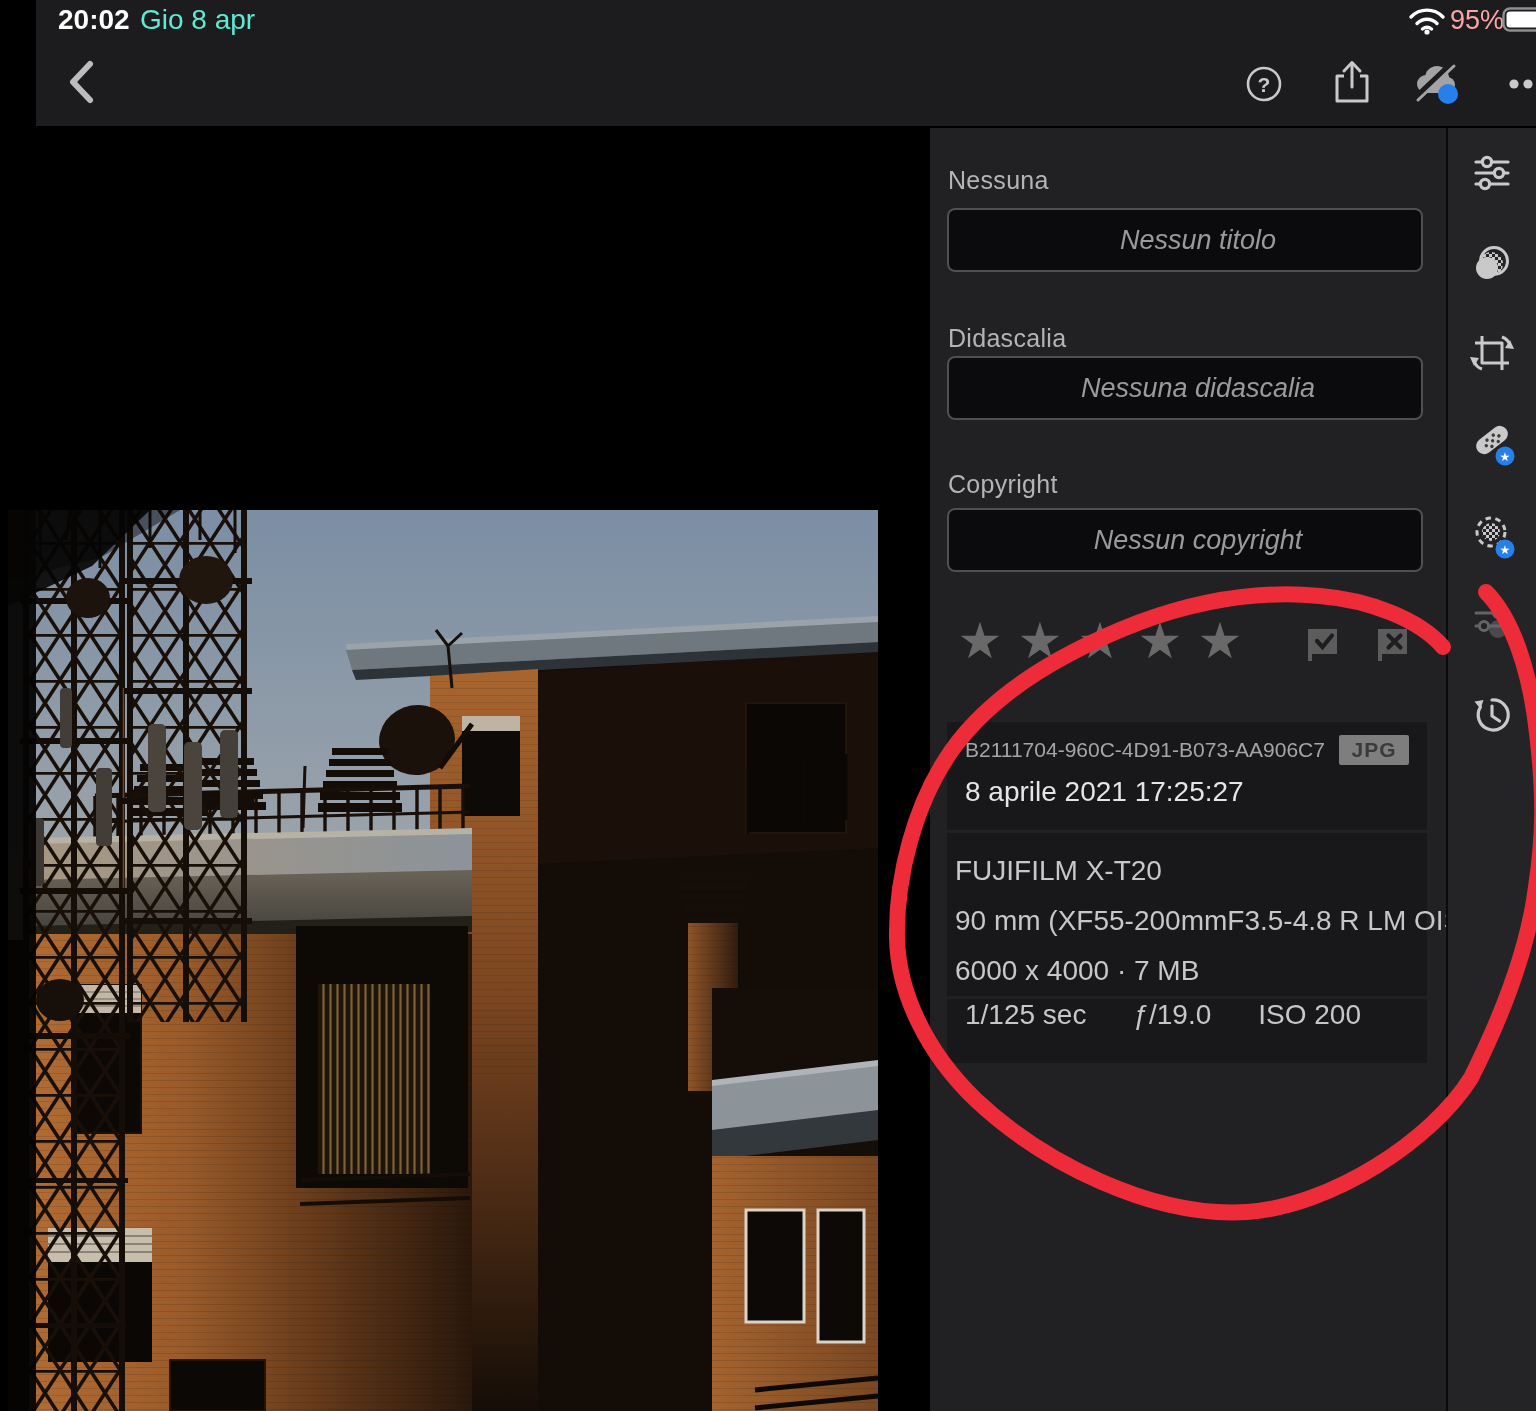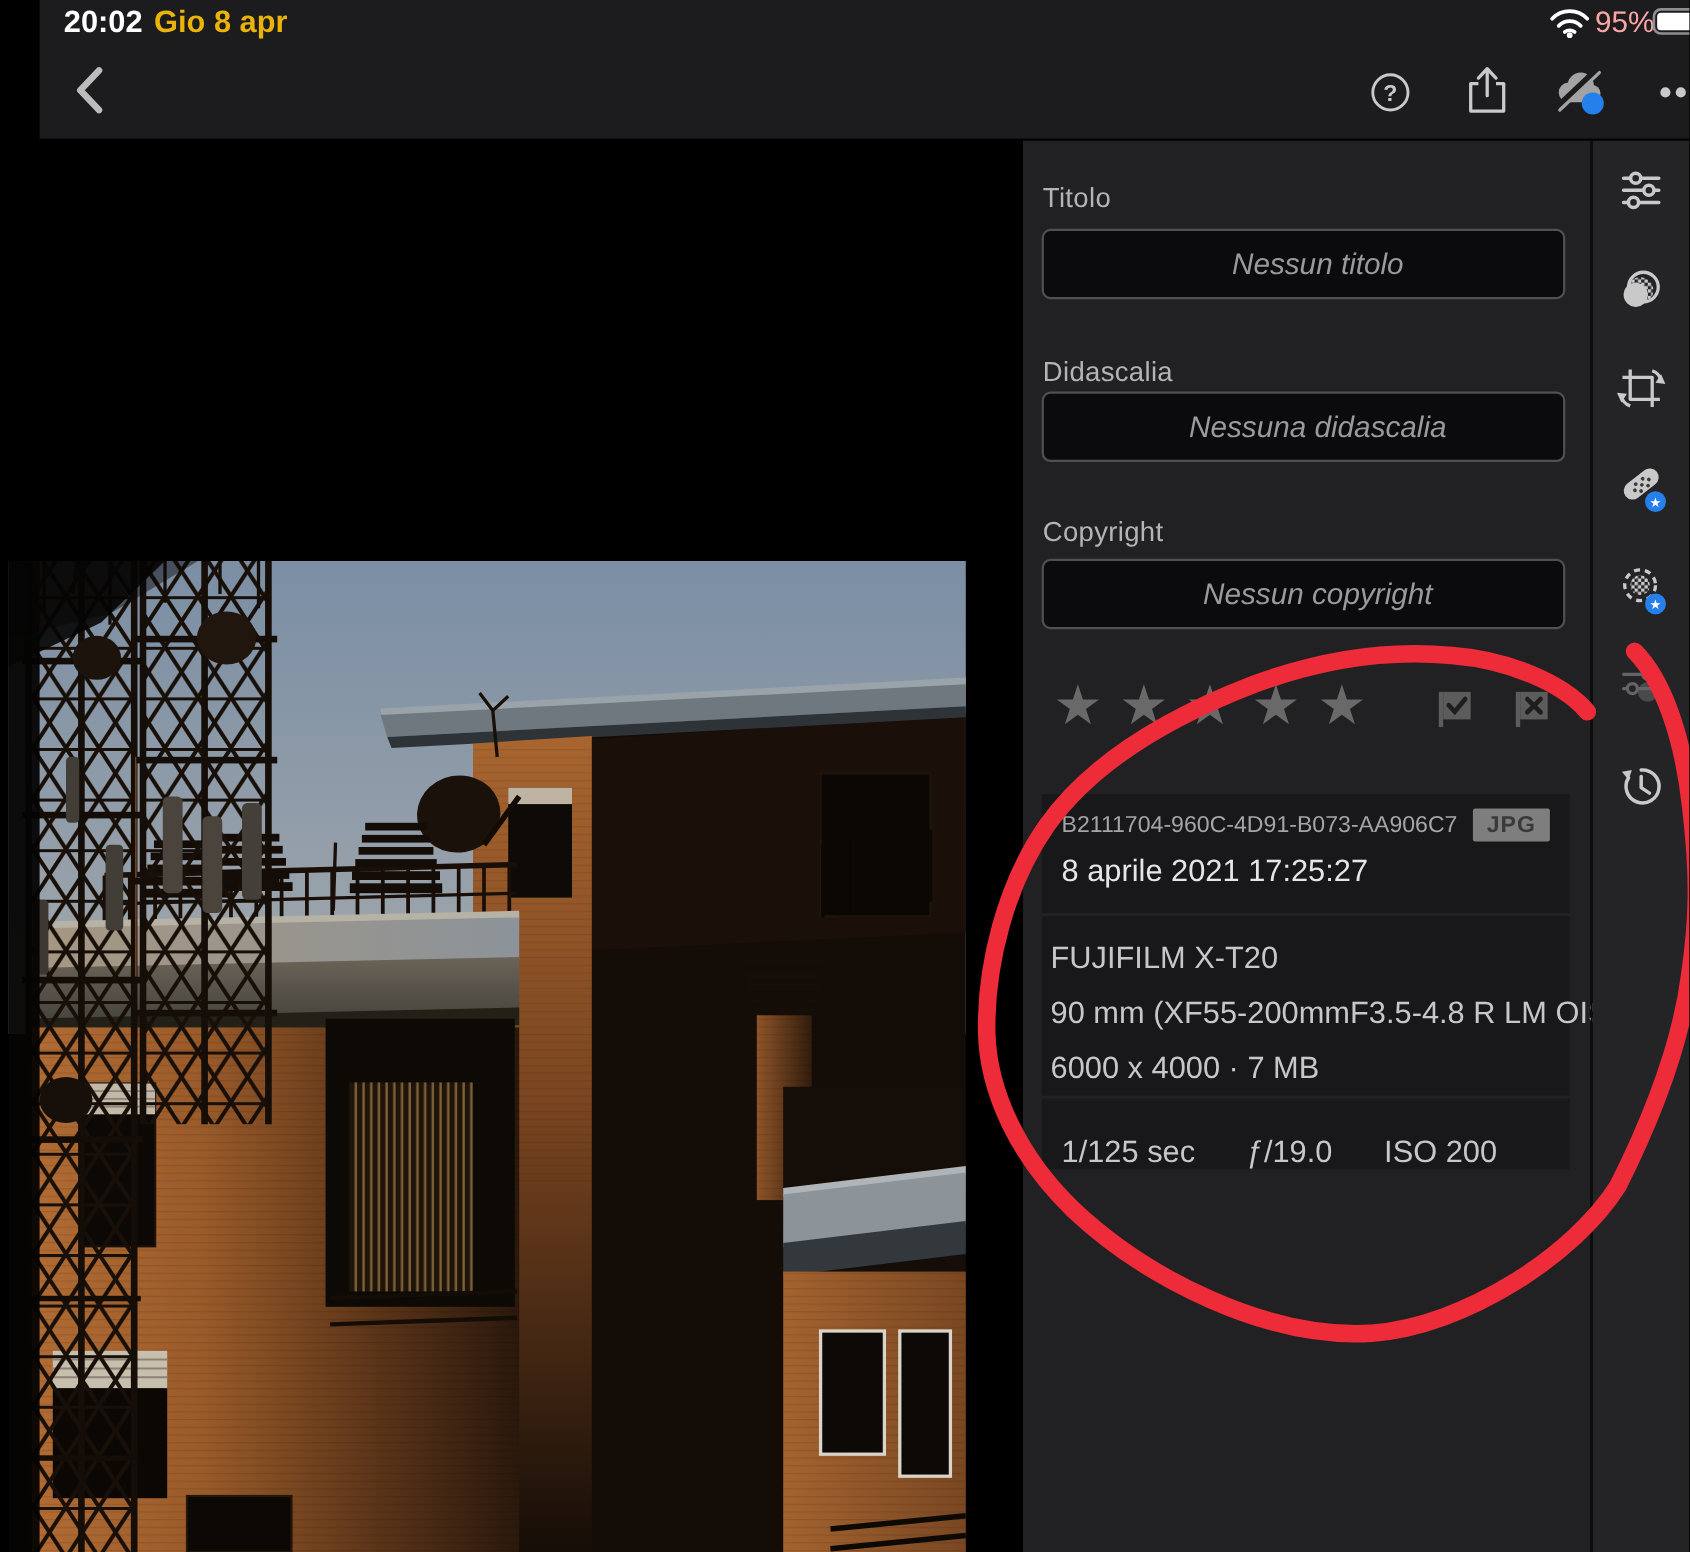--- a/index.html
+++ b/index.html
@@ -1,21 +1,21 @@
 <!DOCTYPE html>
 <html><head>
 <meta charset="utf-8">
 <style>
   html,body{margin:0;padding:0;background:#000;}
   .screen{position:relative;width:1536px;height:1411px;background:#000;overflow:hidden;
           font-family:"Liberation Sans",sans-serif;-webkit-font-smoothing:antialiased;}
   
   .topbar{position:absolute;left:0;top:0;width:1536px;height:126px;background:#1c1c1e;border-bottom:2px solid #000;margin-left:36px;}
   .status-time{position:absolute;left:22px;top:4px;font-size:28px;font-weight:700;color:#fff;}
-  .status-date{position:absolute;left:104px;top:4px;font-size:28px;font-weight:700;color:#eab308;}
+  .status-date{position:absolute;left:104px;top:4px;font-size:28px;font-weight:400;color:#5eead4;}
   .status-batt-label{position:absolute;left:1414px;top:5px;font-size:27px;color:#fca5a5;}
   .wifi-box{position:absolute;left:1372px;top:7px;width:38px;height:28px;}
   .batt-box{position:absolute;left:1466px;top:7px;width:52px;height:26px;}
   .tb-icon{position:absolute;width:48px;height:48px;cursor:pointer;}
   .back-btn{left:24px;top:58px;}
   .help-btn{left:1204px;top:60px;}
   .share-btn{left:1292px;top:58px;}
   .cloud-btn{left:1374px;top:58px;}
   .more-btn{left:1466px;top:60px;}
   
@@ -27,21 +27,21 @@
           border-radius:8px;box-sizing:border-box;color:#d0d0d0;font-size:27px;font-style:italic;
           padding:0 0 0 26px;outline:none;font-family:"Liberation Sans",sans-serif;text-align:center;}
   .pinput::placeholder{color:#9a9a9a;opacity:1;font-style:italic;}
   .stars-row{position:absolute;left:20px;top:486px;display:flex;}
   .star{width:60px;text-align:center;font-size:50px;line-height:54px;color:#696969;cursor:pointer;}
   .flag-btn{position:absolute;top:496px;width:40px;height:44px;cursor:pointer;}
   .card{position:absolute;left:17px;top:594px;width:480px;}
   .cgroup{background:#18181a;position:relative;}
   .g1{height:108px;margin-bottom:3px;}
   .g2{height:163px;margin-bottom:3px;padding-top:13px;box-sizing:border-box;}
-  .g3{height:64px;display:flex;align-items:flex-end;justify-content:space-between;padding:0 66px 0 18px;box-sizing:border-box;}
+  .g3{height:64px;display:flex;align-items:flex-start;justify-content:space-between;padding:0 66px 0 18px;box-sizing:border-box;}
   .fname{position:absolute;left:18px;top:16px;font-size:21px;color:#a5a5a5;max-width:360px;white-space:nowrap;overflow:hidden;}
   .fbadge{position:absolute;right:18px;top:13px;width:70px;height:30px;background:#7e7e7e;color:#3a3a3a;
           font-size:21px;font-weight:700;text-align:center;line-height:30px;border-radius:2px;letter-spacing:1px;}
   .fdate{position:absolute;left:18px;top:54px;font-size:28px;color:#e5e5e5;}
   .cline{margin-left:8px;font-size:28px;line-height:50px;color:#c7c7c7;white-space:nowrap;}
   .expo{font-size:28px;color:#c7c7c7;}
   
   .vdiv{position:absolute;left:1446px;top:128px;width:2px;height:1283px;background:#0a0a0a;}
   .sidebar{position:absolute;left:1448px;top:128px;width:88px;height:1283px;background:#242427;}
   .rail-icon{position:absolute;left:20px;width:48px;height:48px;cursor:pointer;}
@@ -297,21 +297,21 @@
 
       <g>
         <rect x="8" y="382" width="28" height="901" fill="#050403" opacity="0.95"></rect>
         <polygon points="8,382 150,382 92,438 8,478" fill="#060504" opacity="0.9"></polygon>
         <polygon points="8,382 180,382 100,430 8,452" fill="#060504" opacity="0.45"></polygon>
       </g>
     </svg>
   </div>
 
   <div class="panel">
-    <span class="plabel" style="top:38px">Titolo</span>
+    <span class="plabel" style="top:38px">Nessuna</span>
     <input class="pinput" style="top: 80px;" type="text" readonly="" placeholder="Nessun titolo">
     <span class="plabel" style="top:196px">Didascalia</span>
     <input class="pinput" style="top: 228px;" type="text" readonly="" placeholder="Nessuna didascalia">
     <span class="plabel" style="top:342px">Copyright</span>
     <input class="pinput" style="top: 380px;" type="text" readonly="" placeholder="Nessun copyright">
 
     <div class="stars-row">
       <span class="star">★</span>
       <span class="star">★</span>
       <span class="star">★</span>

